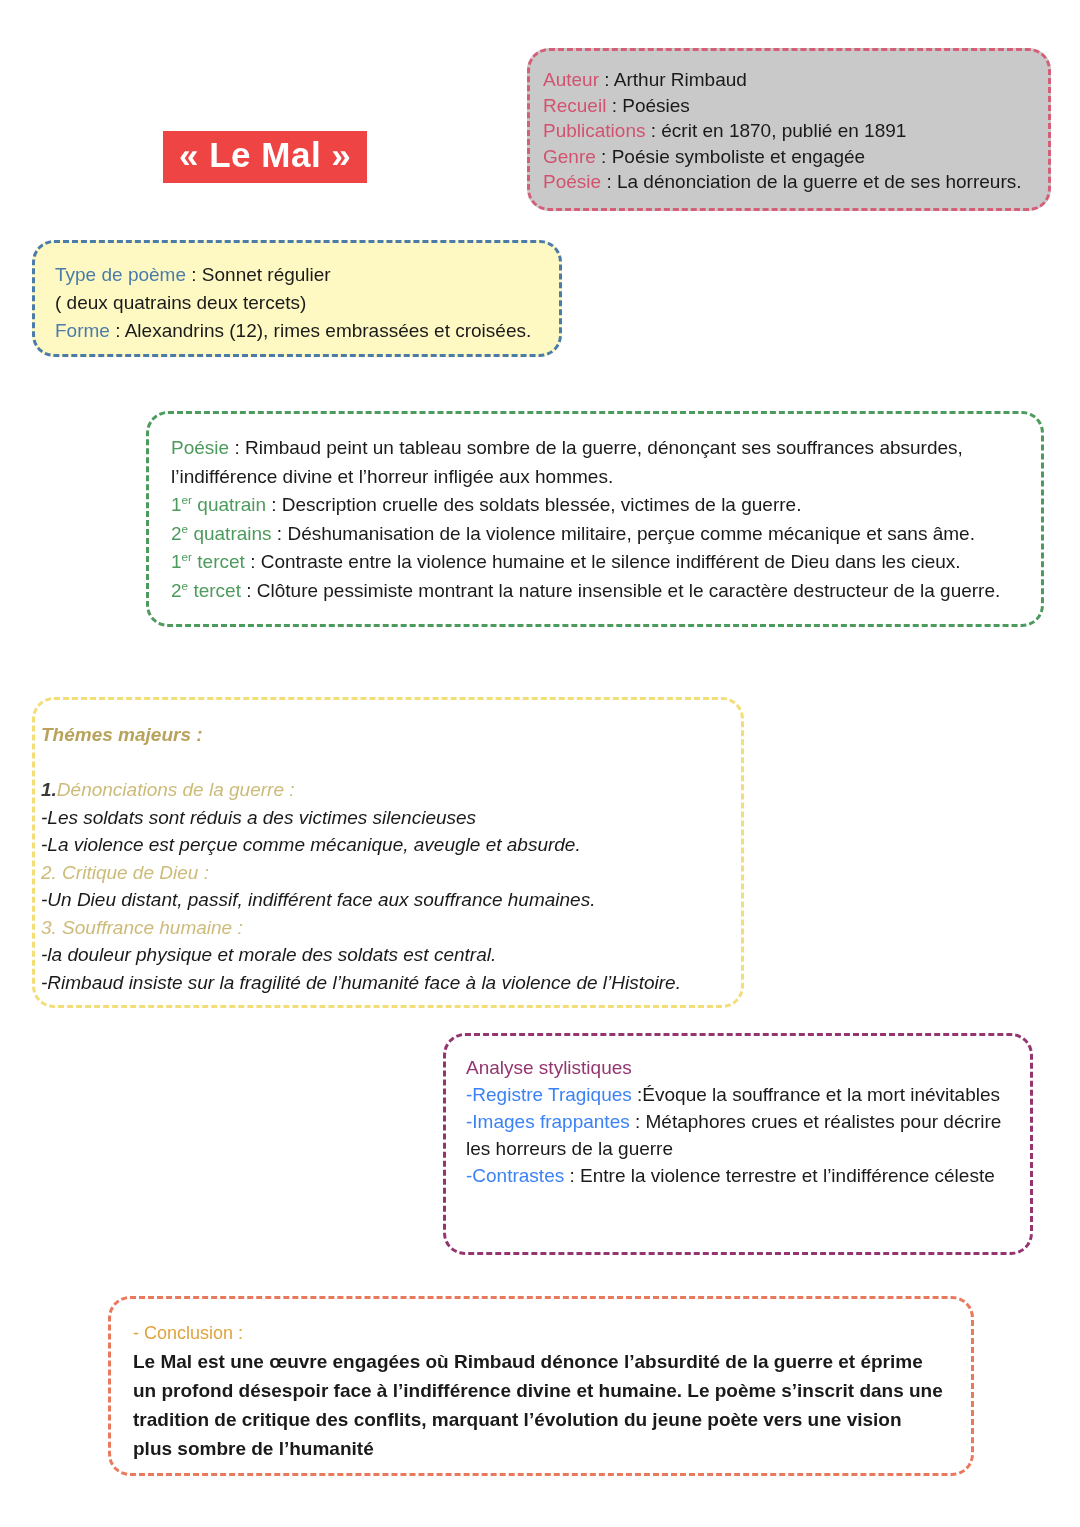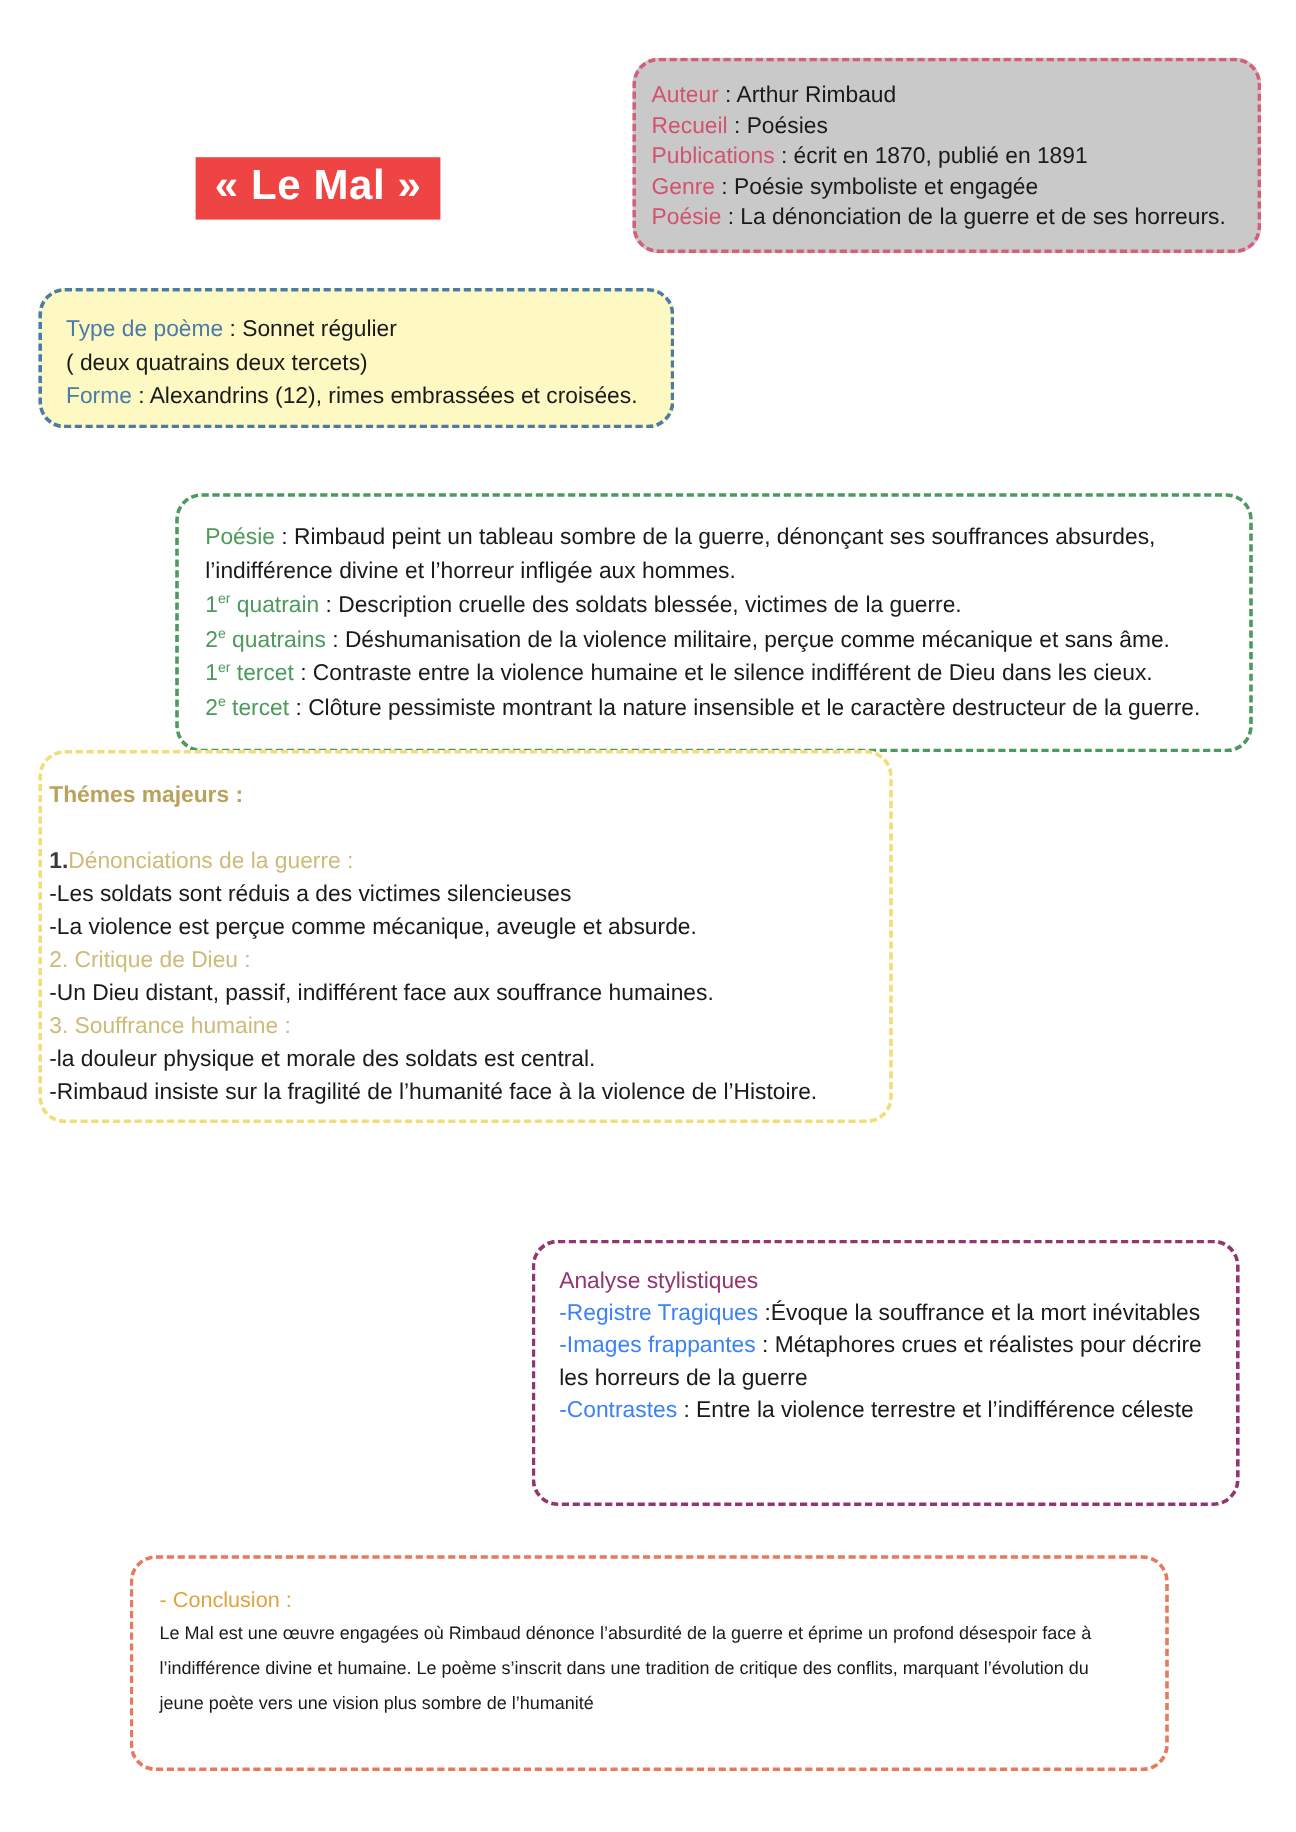--- a/index.html
+++ b/index.html
@@ -85,26 +85,27 @@
   }
   #resume-box .line {
     font-size: 19px;
     line-height: 28.5px;
   }
   .k-green { color: #4c9a5c; }
 
   
   #themes-box {
     left: 32px;
-    top: 625px;
+    top: 697px;
     width: 712px;
     height: 311px;
     border-color: #f2dd76;
     background: #ffffff;
     padding: 22px 18px 12px 6px;
+    font-style: italic;
   }
   #themes-box .heading {
     font-size: 19px;
     font-weight: bold;
     color: #b9a35c;
     line-height: 26px;
     padding-left: 0px;
   }
   #themes-box .spacer { height: 28px; }
   #themes-box .line {
@@ -140,22 +141,23 @@
     border-color: #e8795d;
     background: #ffffff;
     padding: 20px 26px 12px 22px;
   }
   #conclusion-box .heading {
     font-size: 18px;
     color: #dfa33f;
     line-height: 28px;
   }
   #conclusion-box .line {
-    font-size: 15px;
+    font-size: 19px;
     line-height: 29px;
+    font-weight: bold;
   }
 
   sup {
     font-size: 0.62em;
     vertical-align: super;
     line-height: 0;
   }
 </style>
 </head>
 <body>

